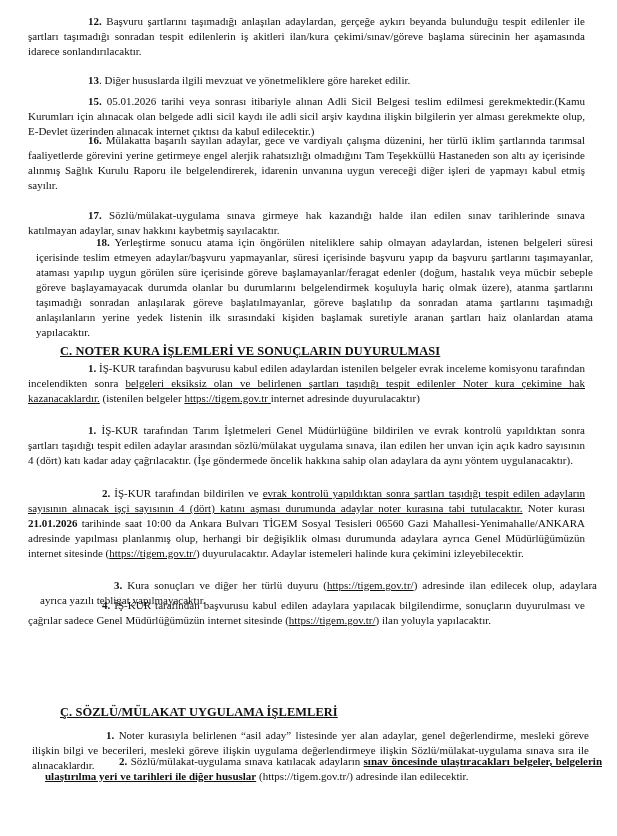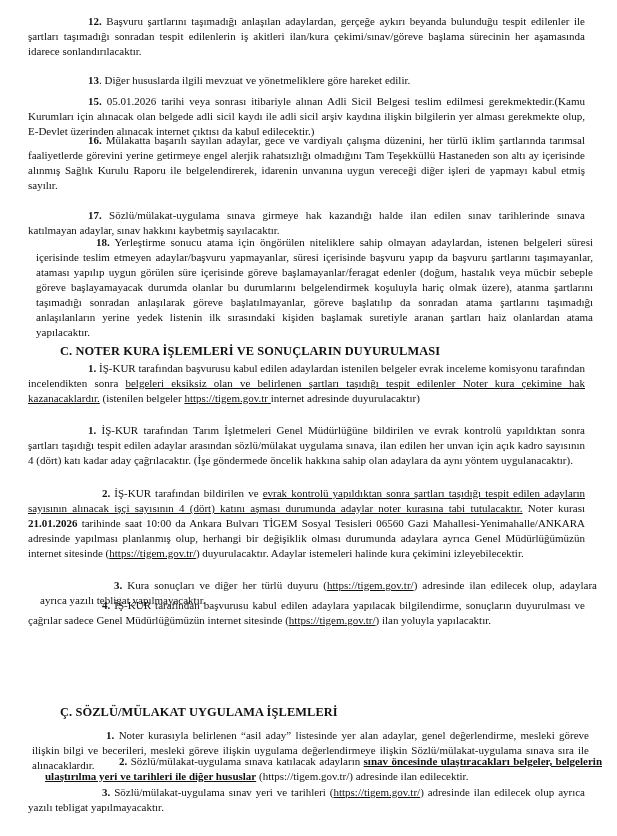--- a/index.html
+++ b/index.html
@@ -13,21 +13,21 @@
     position: absolute; left: 28px; width: 557px;
     font-size: 11px; line-height: 15px;
     text-align: justify;
   }
   .ind { text-indent: 60px; }
   .num { font-weight: bold; }
   .u { text-decoration: underline; }
   .b { font-weight: bold; }
   .heading {
     position: absolute; left: 60px;
-    font-size: 12.4px; font-weight: bold; letter-spacing: 0.1px;
+    font-size: 12.4px; font-weight: bold; letter-spacing: 0.1px; text-decoration: underline;
   }
   a.link { color: #111; }
 </style>
 </head>
 <body>
 
 <div class="page">
 
   <p class="para ind" style="top:0; margin:14px 0 0;">
     <span class="num">12.</span>
@@ -83,18 +83,14 @@
   <p class="para ind" style="top:724px; margin:4px; text-indent:74px;">
     <span class="num">1.</span>
     <span>Noter kurasıyla belirlenen “asil aday” listesinde yer alan adaylar, genel değerlendirme, mesleki göreve ilişkin bilgi ve becerileri, mesleki göreve ilişkin uygulama değerlendirmeye ilişkin Sözlü/mülakat-uygulama sınava sıra ile alınacaklardır.</span>
   </p>
 
   <p class="para ind" style="top:737px; margin:17px; text-indent:74px;">
     <span class="num">2.</span>
     <span>Sözlü/mülakat-uygulama sınava katılacak adayların </span><span class="b u">sınav öncesinde ulaştıracakları belgeler, belgelerin ulaştırılma yeri ve tarihleri ile diğer hususlar</span><span> (https://tigem.gov.tr/) adresinde ilan edilecektir.</span>
   </p>
 
-  <p class="para ind" style="top:785px; margin:0; text-indent:74px;">
-    <span class="num">3.</span>
-    <span>Sözlü/mülakat-uygulama sınav yeri ve tarihleri (</span><a class="link" href="#">https://tigem.gov.tr/</a><span>) adresinde ilan edilecek olup ayrıca yazılı tebligat yapılmayacaktır.</span>
-  </p>
 
 </div>
 
 </body></html>

